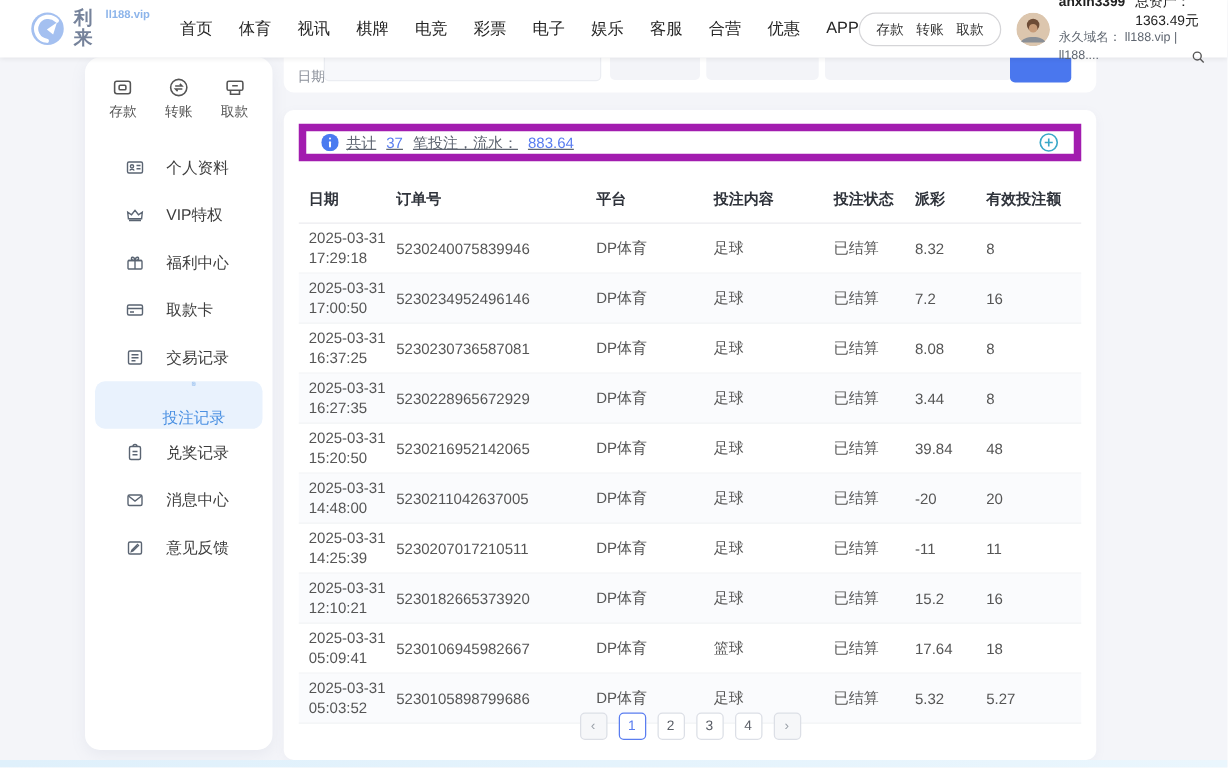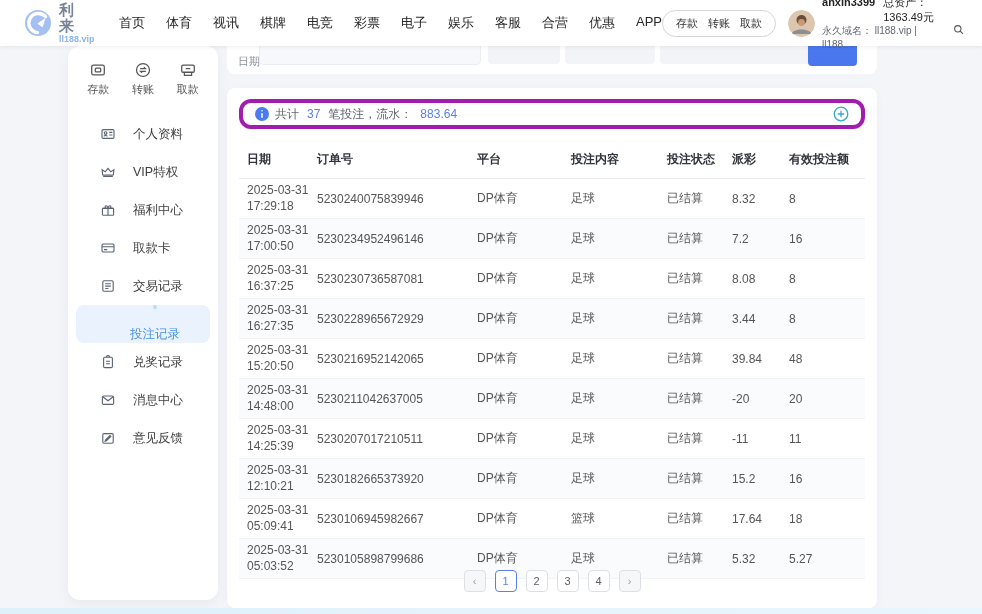--- a/index.html
+++ b/index.html
@@ -5,35 +5,35 @@
   * { margin:0; padding:0; box-sizing:border-box; }
   html,body { width:982px; height:614px; }
   body {
     position:relative; background:#f4f5f9; overflow:hidden;
     font-family:"Liberation Sans","DejaVu Sans",sans-serif; color:#333;
   }
   
   .top-header{position:absolute;left:0;top:0;width:982px;height:46px;background:#fff;
     display:flex;align-items:center;padding:0 18px 0 24px;box-shadow:0 1px 4px rgba(0,0,0,.07);z-index:5;}
   .logo{display:flex;align-items:center;gap:7px;cursor:pointer;}
-  .logo-text{display:flex;flex-direction:column;line-height:1.1;justify-content:center;}
+  .logo-text{display:flex;flex-direction:row;line-height:1.1;justify-content:center;}
   .logo-title{font-size:15px;font-weight:700;color:#76839b;letter-spacing:5px;}
   .logo-domain{font-size:9px;color:#8cb4ea;font-weight:700;}
   .nav{display:flex;gap:21px;margin-left:24px;font-size:13px;color:#262626;}
   .nav-item{cursor:pointer;white-space:nowrap;}
   .header-right{margin-left:auto;display:flex;align-items:center;gap:12px;}
   .wallet-pill{display:flex;gap:10px;border:1px solid #d5d5d8;border-radius:15px;padding:5px 13px;
     font-size:11px;color:#333;align-items:center;}
   .wallet-pill span{cursor:pointer;white-space:nowrap;}
   .user-box{display:flex;align-items:center;gap:7px;}
   .avatar{width:27px;height:27px;border-radius:50%;overflow:hidden;flex:0 0 auto;cursor:pointer;}
   .user-lines{display:flex;flex-direction:column;line-height:1.35;}
   .user-line1{font-size:11px;color:#222;display:flex;gap:8px;}
   .user-name{font-weight:700;}
-  .user-line2{font-size:10px;color:#5f6670;display:flex;align-items:flex-start;gap:3px;}
+  .user-line2{font-size:10px;color:#5f6670;display:flex;align-items:flex-end;gap:3px;}
   
   .sidebar{position:absolute;left:68px;top:46px;width:150px;height:554px;background:#fff;
     border-radius:12px;box-shadow:0 4px 12px rgba(130,140,170,.10);}
   .quick-row{display:flex;padding:15px 8px 8px;}
   .quick-item{flex:1;display:flex;flex-direction:column;align-items:center;gap:3px;
     font-size:11px;color:#555;cursor:pointer;}
   .menu{padding:10px 0 0;}
   .menu-item{height:38px;margin:0 8px;padding-left:24px;display:flex;align-items:center;gap:17px;
     font-size:12.5px;color:#3d3d3d;border-radius:8px;cursor:pointer;}
   .menu-item svg{stroke:#5a6472;}
@@ -47,22 +47,22 @@
     border:1px solid #ebedf2;border-radius:4px;}
   .filter-seg{position:absolute;top:-8px;height:26px;background:#f3f4f8;border-radius:4px;}
   .seg1{left:261px;width:72px;}
   .seg2{left:338px;width:90px;}
   .seg3{left:433px;width:150px;}
   .filter-search-btn{position:absolute;right:20px;top:-7px;width:49px;height:27px;background:#4a77ee;
     border:none;border-radius:4px;cursor:pointer;}
   
   .content-card{position:absolute;left:227px;top:88px;width:650px;height:520px;background:#fff;
     border-radius:8px;box-shadow:0 2px 8px rgba(130,140,170,.06);}
-  .info-bar{position:absolute;left:12px;top:11px;right:12px;height:30px;border:4px solid #a21caf;
-    border-radius:12px;display:flex;align-items:center;padding:0 12px;gap:6px;font-size:12px;color:#5d6470;}
+  .info-bar{position:absolute;left:12px;top:11px;right:12px;height:30px;border:6px solid #a21caf;
+    border-radius:0;display:flex;align-items:center;padding:0 12px;gap:6px;font-size:12px;color:#5d6470;text-decoration:underline;}
   .info-num{color:#5a7df0;margin:16px 2px;}
   .plus-icon{margin-left:auto;cursor:pointer;display:flex;}
   .table{position:absolute;left:12px;right:12px;top:54px;}
   .thead,.trow{display:grid;grid-template-columns:70px 160px 94px 96px 65px 57px 1fr;padding-left:8px;}
   .thead{font-size:12px;color:#2f333b;font-weight:700;padding-top:9px;padding-bottom:10px;
     border-bottom:1px solid #ececf0;}
   .trow{height:40px;align-items:center;font-size:12px;color:#555;border-bottom:1px solid #f2f3f5;}
   .trow:nth-child(even){background:#fafbfd;}
   .date-cell span{display:block;line-height:1.3;}
   .pagination{position:absolute;left:0;right:0;top:482px;display:flex;justify-content:center;gap:9px;}

